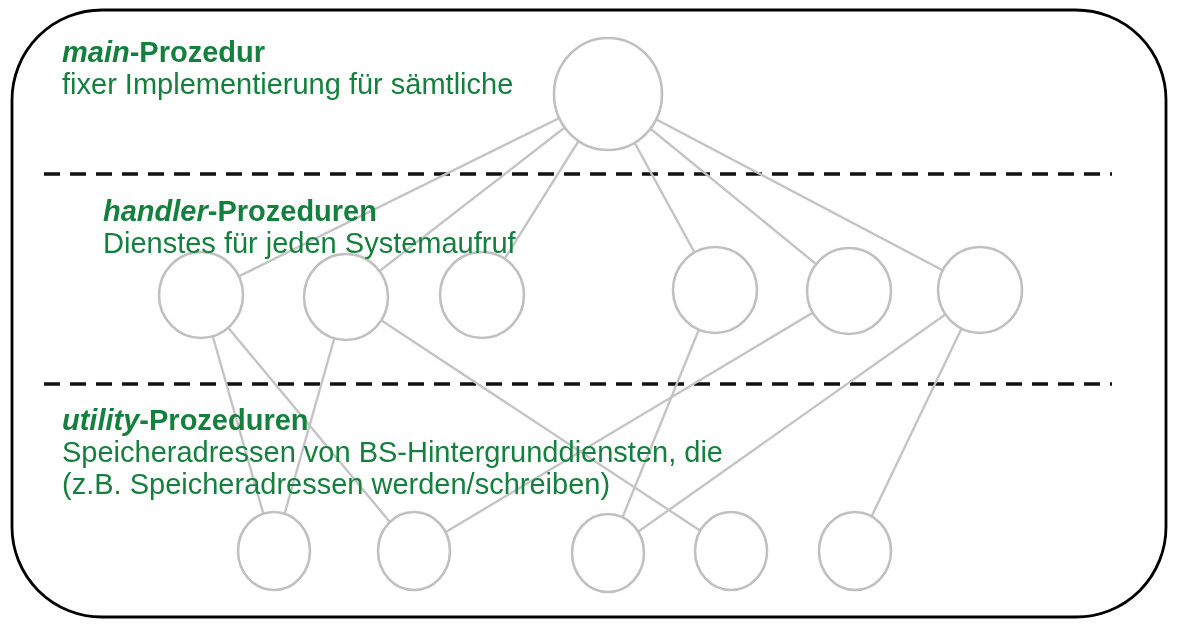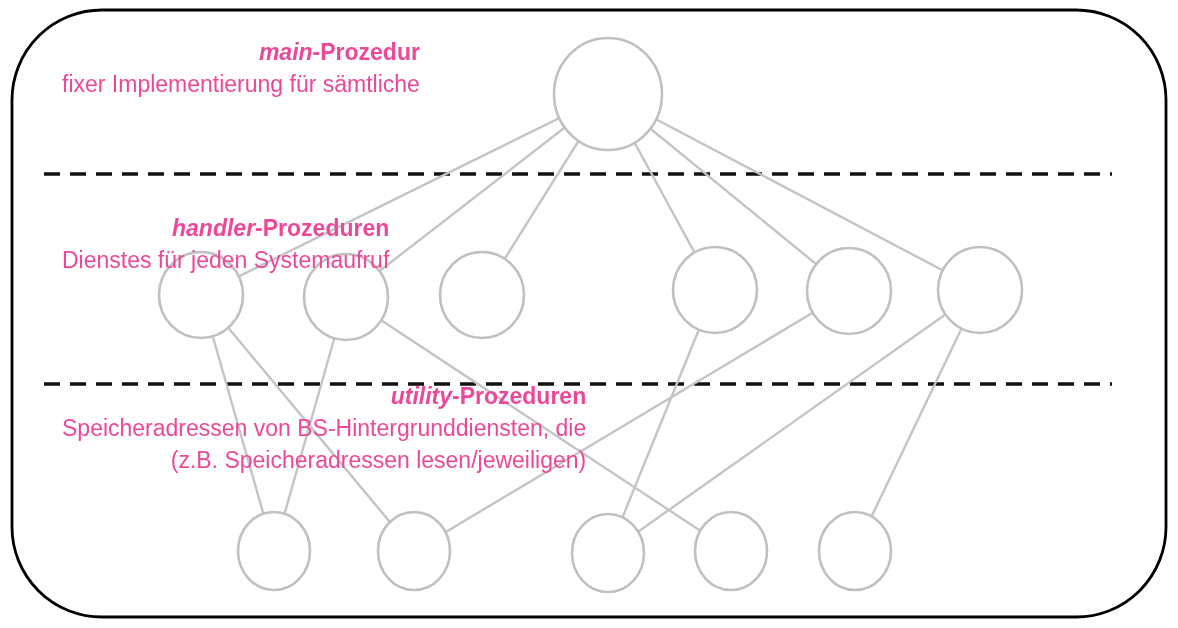--- a/index.html
+++ b/index.html
@@ -1,19 +1,19 @@
 <!DOCTYPE html>
 <html><head>
 <meta charset="utf-8">
 <style>
   html,body{margin:0;padding:0;background:#ffffff;}
   body{font-family:"Liberation Sans", sans-serif;}
   #stage{position:relative;width:1178px;height:628px;background:#ffffff;overflow:hidden;}
   #diagram-svg{position:absolute;left:0;top:0;}
-  .tblock{position:absolute;left:62px;color:#ec4899;font-size:23px;line-height:32px;text-align:right;}
+  .tblock{position:absolute;left:62px;color:#15803d;font-size:29px;line-height:32px;}
   .tblock .tline{white-space:nowrap;}
   .tblock .ttitle{font-weight:bold;white-space:nowrap;}
   .tblock .kw{font-style:italic;font-weight:bold;}
 </style>
 </head>
 <body>
 
 <div id="stage">
 
   <svg id="diagram-svg" xmlns="http://www.w3.org/2000/svg" width="1178" height="628" viewBox="0 0 1178 628">
@@ -46,24 +46,24 @@
       <ellipse cx="608" cy="553" rx="36" ry="39" fill="#ffffff" stroke="#c0c0c0" stroke-width="2.6"></ellipse>
       <ellipse cx="731" cy="551" rx="36" ry="39" fill="#ffffff" stroke="#c0c0c0" stroke-width="2.6"></ellipse>
       <ellipse cx="855" cy="551" rx="36" ry="39" fill="#ffffff" stroke="#c0c0c0" stroke-width="2.6"></ellipse>
     </svg>
 
   <div class="tblock" id="block-0" style="top: 36px;">
     <div class="ttitle"><span class="kw">main</span><span>-Prozedur</span></div>
     <div class="tline">fixer Implementierung für sämtliche</div>
   </div>
 
-  <div class="tblock" id="block-1" style="top: 212px;">
+  <div class="tblock" id="block-1" style="top: 195px; margin-left: 41px;">
     <div class="ttitle"><span class="kw">handler</span><span>-Prozeduren</span></div>
     <div class="tline">Dienstes für jeden Systemaufruf</div>
   </div>
 
-  <div class="tblock" id="block-2" style="top: 380px;">
+  <div class="tblock" id="block-2" style="top: 404px;">
     <div class="ttitle"><span class="kw">utility</span><span>-Prozeduren</span></div>
     <div class="tline">Speicheradressen von BS-Hintergrunddiensten, die</div>
-    <div class="tline">(z.B. Speicheradressen lesen/jeweiligen)</div>
+    <div class="tline">(z.B. Speicheradressen werden/schreiben)</div>
   </div>
 
 </div>
 
 </body></html>

